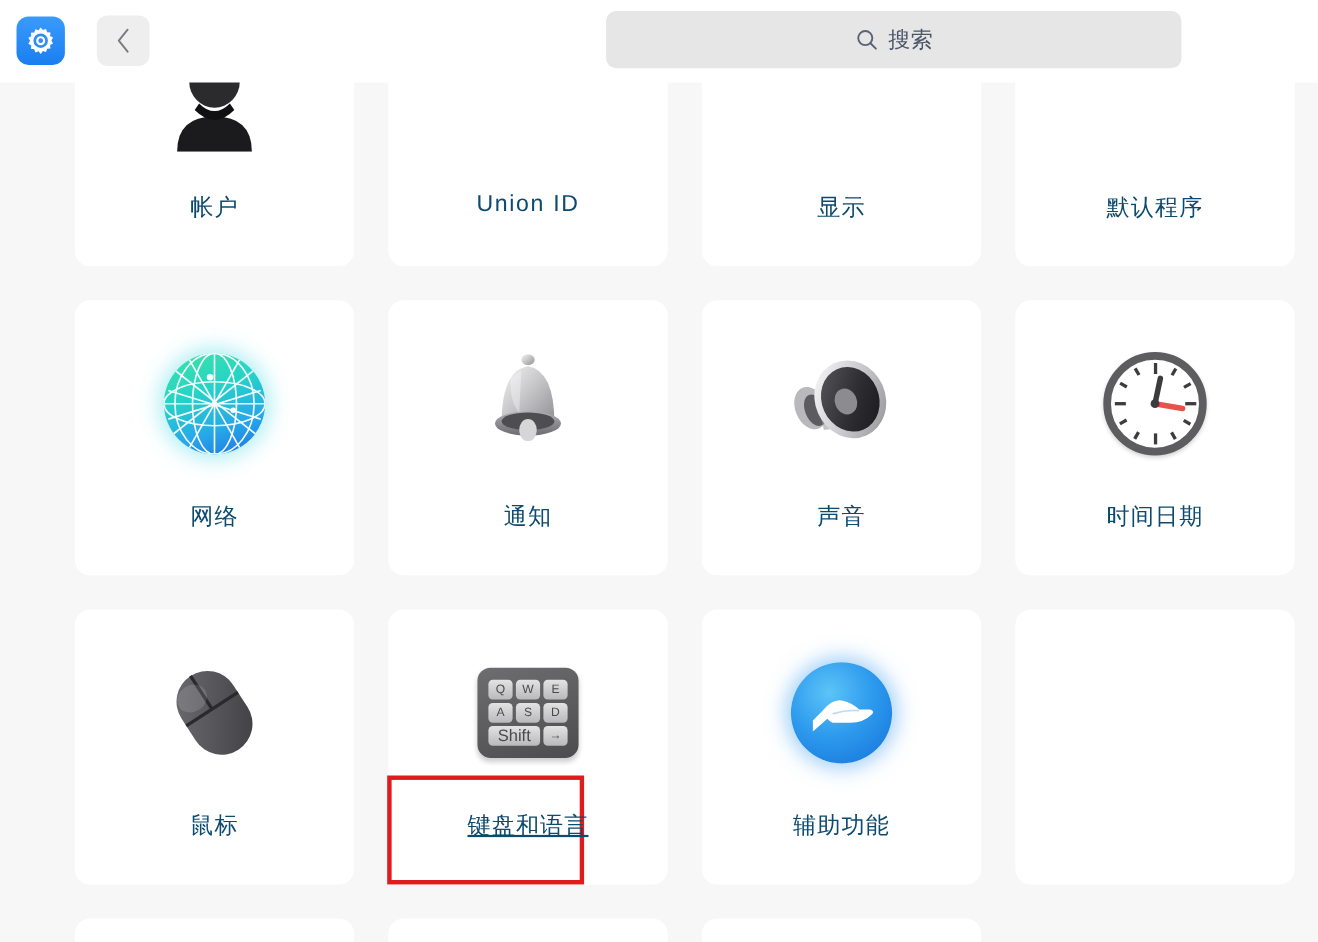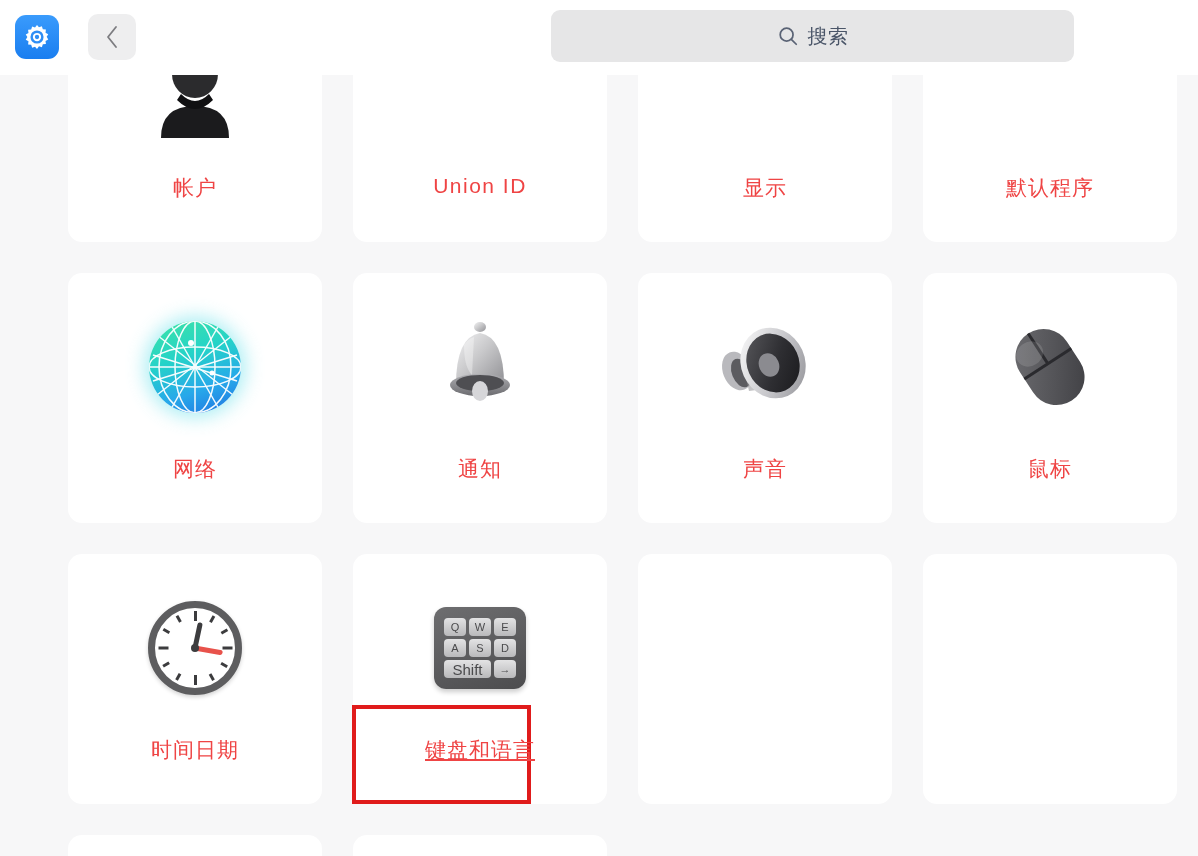--- a/index.html
+++ b/index.html
@@ -120,21 +120,21 @@
     display: flex;
     align-items: center;
     justify-content: center;
     position: relative;
     flex: none;
   }
 
   .card-label {
     margin-top: 36px;
     font-size: 21px;
-    color: #ef4444;
+    color: #0c4a6e;
     letter-spacing: 1px;
     white-space: nowrap;
   }
   .card-label.latin { letter-spacing: 1.5px; }
 
   
   .card.highlight::after {
     content: "";
     position: absolute;
     left: -1px;
@@ -398,20 +398,43 @@
             <ellipse cx="58" cy="44" rx="26" ry="30" transform="rotate(-24 58 44)" fill="url(#cone)"></ellipse>
             <ellipse cx="54" cy="46" rx="10" ry="12" transform="rotate(-24 54 46)" fill="#8b8b90"></ellipse>
           </svg>
         </div>
       </div>
       <div class="card-label">声音</div>
     </div>
 
     <div class="card">
       <div class="card-icon">
+        <div class="ico-clock">
+          <span class="tick major" style="transform:rotate(0deg)"></span>
+          <span class="tick" style="transform:rotate(30deg)"></span>
+          <span class="tick" style="transform:rotate(60deg)"></span>
+          <span class="tick major" style="transform:rotate(90deg)"></span>
+          <span class="tick" style="transform:rotate(120deg)"></span>
+          <span class="tick" style="transform:rotate(150deg)"></span>
+          <span class="tick major" style="transform:rotate(180deg)"></span>
+          <span class="tick" style="transform:rotate(210deg)"></span>
+          <span class="tick" style="transform:rotate(240deg)"></span>
+          <span class="tick major" style="transform:rotate(270deg)"></span>
+          <span class="tick" style="transform:rotate(300deg)"></span>
+          <span class="tick" style="transform:rotate(330deg)"></span>
+          <span class="hand-h"></span>
+          <span class="hand-m"></span>
+          <span class="pivot"></span>
+        </div>
+      </div>
+      <div class="card-label">时间日期</div>
+    </div>
+
+    <div class="card">
+      <div class="card-icon">
         <div class="ico-mouse">
           <svg width="100" height="96" viewBox="0 0 100 96" aria-hidden="true">
             <defs>
               <linearGradient id="mouseg" x1="0" y1="0" x2="1" y2="1">
                 <stop offset="0%" stop-color="#6e6e72"></stop>
                 <stop offset="55%" stop-color="#545458"></stop>
                 <stop offset="100%" stop-color="#3d3d41"></stop>
               </linearGradient>
             </defs>
             <g transform="rotate(-33 50 48)">
@@ -419,43 +442,20 @@
               <line x1="50" y1="8" x2="50" y2="44" stroke="#2a2a2e" stroke-width="3"></line>
               <line x1="22" y1="44" x2="78" y2="44" stroke="#2a2a2e" stroke-width="3"></line>
               <ellipse cx="40" cy="26" rx="14" ry="12" fill="#ffffff" opacity="0.13"></ellipse>
             </g>
           </svg>
         </div>
       </div>
       <div class="card-label">鼠标</div>
     </div>
 
-    <div class="card">
-      <div class="card-icon">
-        <div class="ico-clock">
-          <span class="tick major" style="transform:rotate(0deg)"></span>
-          <span class="tick" style="transform:rotate(30deg)"></span>
-          <span class="tick" style="transform:rotate(60deg)"></span>
-          <span class="tick major" style="transform:rotate(90deg)"></span>
-          <span class="tick" style="transform:rotate(120deg)"></span>
-          <span class="tick" style="transform:rotate(150deg)"></span>
-          <span class="tick major" style="transform:rotate(180deg)"></span>
-          <span class="tick" style="transform:rotate(210deg)"></span>
-          <span class="tick" style="transform:rotate(240deg)"></span>
-          <span class="tick major" style="transform:rotate(270deg)"></span>
-          <span class="tick" style="transform:rotate(300deg)"></span>
-          <span class="tick" style="transform:rotate(330deg)"></span>
-          <span class="hand-h"></span>
-          <span class="hand-m"></span>
-          <span class="pivot"></span>
-        </div>
-      </div>
-      <div class="card-label">时间日期</div>
-    </div>
-
     <div class="card highlight">
       <div class="card-icon">
         <div class="ico-kbd">
           <div class="kbd-row">
             <span class="kbd-key">Q</span>
             <span class="kbd-key">W</span>
             <span class="kbd-key">E</span>
           </div>
           <div class="kbd-row">
             <span class="kbd-key">A</span>
@@ -464,20 +464,32 @@
           </div>
           <div class="kbd-row">
             <span class="kbd-key wide">Shift</span>
             <span class="kbd-key">→</span>
           </div>
         </div>
       </div>
       <div class="card-label">键盘和语言</div>
     </div>
 
+    <div class="card">
+      <div class="card-icon">
+        <div class="ico-access">
+          <svg width="60" height="46" viewBox="0 0 60 46" aria-hidden="true">
+            <path d="M4 30 L14 20 L20 26 L4 40 Z" fill="#ffffff"></path>
+            <path d="M13 21 Q22 10 31 12 Q40 14 46 20 L56 20 Q60 21 58 24 Q50 32 38 32 L22 32 Q16 30 13 21 Z" fill="#ffffff"></path>
+            <path d="M22 24 Q34 20 46 21" stroke="#bfdcf7" stroke-width="1.6" fill="none"></path>
+          </svg>
+        </div>
+      </div>
+      <div class="card-label">辅助功能</div>
+    </div>
 
 
     <div class="card">
       
     </div>
     <div class="card"></div>
     <div class="card"></div>
     <div class="card"></div>
 
   </div>

